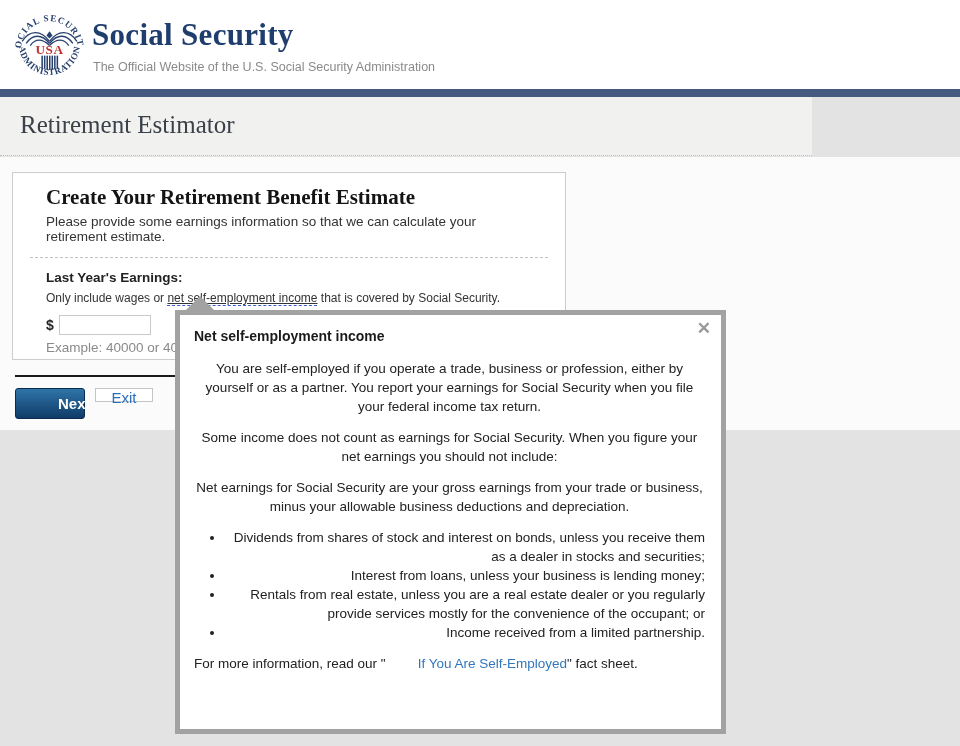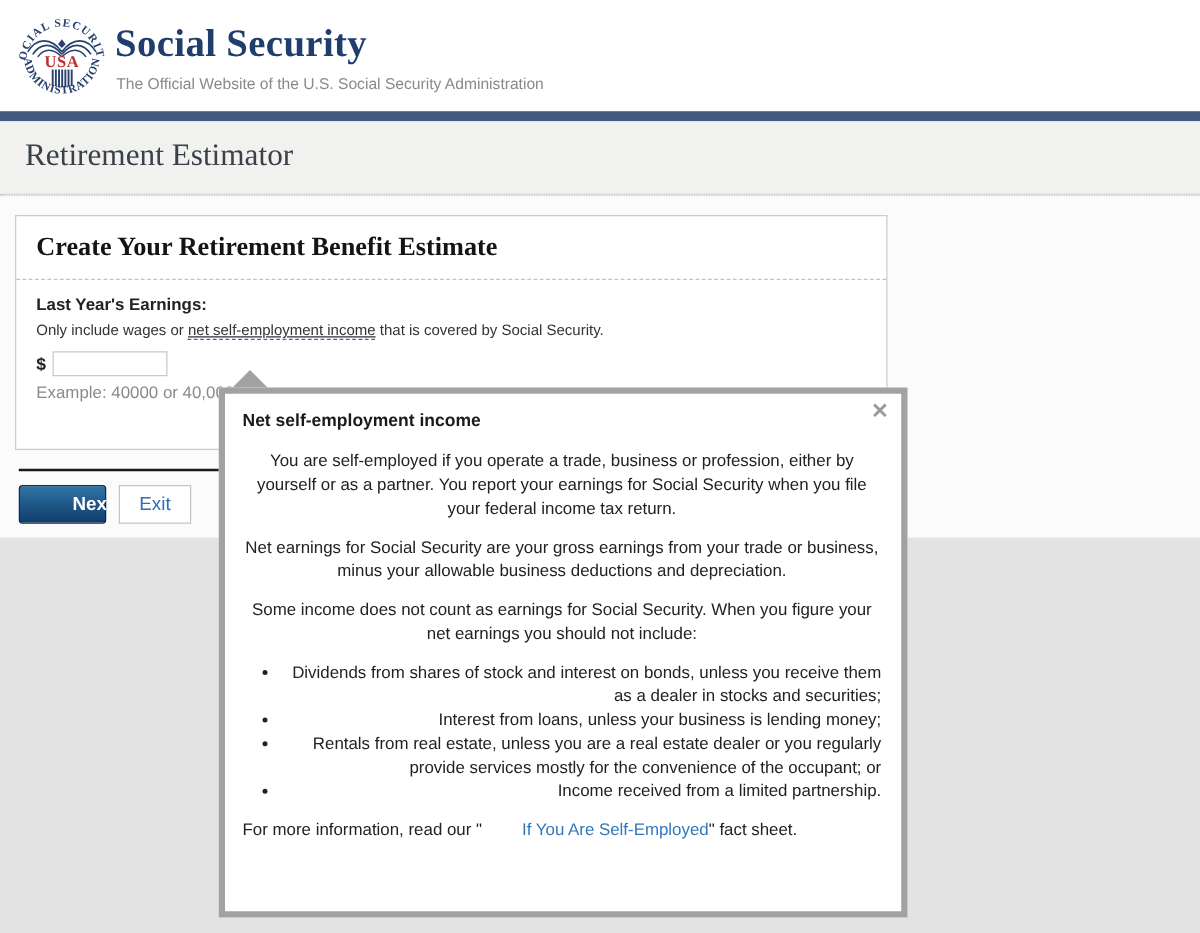--- a/index.html
+++ b/index.html
@@ -11,47 +11,47 @@
   .header { position:absolute; top:0; left:0; width:960px; height:89px; background:#ffffff; }
   .seal { position:absolute; top:8px; left:13px; width:73px; height:73px; }
   .brand-title { position:absolute; top:17px; left:92px; font-family:"Liberation Serif", serif;
                  font-size:31px; font-weight:600; color:#1f3d6d; letter-spacing:0.3px; }
   .brand-sub { position:absolute; top:60px; left:93px; font-size:12.5px; color:#8a8a8a; }
 
   
   .navbar { position:absolute; top:89px; left:0; width:960px; height:8px; background:#46597e; }
 
   
-  .titleband { position:absolute; top:97px; left:0; width:960px; height:59px; background:#f1f1ef;
+  .titleband { position:absolute; top:97px; left:0; width:812px; height:59px; background:#f1f1ef;
                border-bottom:1px dotted #bdbdbd; }
   .page-title { position:absolute; top:14px; left:20px; font-family:"Liberation Serif", serif;
                 font-size:25px; color:#3a4148; }
 
   
   .content { position:absolute; top:157px; left:0; width:960px; height:273px; background:#fbfbfb; }
 
-  .panel { position:absolute; top:172px; left:12px; width:698px; height:188px; background:#ffffff;
-           border:1px solid #cccccc; padding:10px 16px; }
+  .panel { position:absolute; top:172px; left:12px; width:554px; height:188px; background:#ffffff;
+           border:1px solid #cccccc; padding:10px 33px; }
   .panel h2 { font-family:"Liberation Serif", serif; font-size:21px; font-weight:600; color:#141414;
               margin:2px 0 4px; }
   .panel .sub { font-size:13.5px; color:#333; }
   .dashsep { border:0; border-top:1px dashed #c2c2c2; margin:13px -16px 12px; }
   .earnings-label { font-size:13.5px; font-weight:bold; color:#222; margin-bottom:6px; }
   .earnings-note { font-size:12px; color:#333; margin-bottom:10px; }
   .tip-link { color:#333; text-decoration:underline; border-bottom:1px dashed #3a5fcd; cursor:pointer; }
   .input-row { display:flex; align-items:center; gap:5px; margin-bottom:5px; }
   .dollar { font-size:14px; font-weight:bold; color:#222; }
   .earnings-input { width:92px; height:20px; border:1px solid #c9c9c9; background:#fff; font-size:13px; padding:0 4px; }
   .example { font-size:13.5px; color:#8a8a8a; }
 
   .btn-rule { position:absolute; top:375px; left:15px; width:695px; height:2px; background:#1a1a1a; }
   .btn-next { position:absolute; top:388px; left:15px; width:70px; height:31px;
               background:linear-gradient(#2f74a7,#0f3c69); border:1px solid #0a2c50; border-radius:3px;
               color:#fff; font-weight:bold; font-size:15px; font-family:"Liberation Sans",sans-serif; cursor:pointer;padding-left:42px; }
-  .btn-exit { position:absolute; top:388px; left:95px; width:58px; height:31px;
+  .btn-exit { position:absolute; top:388px; left:95px; width:58px; height:14px;
               background:#ffffff; border:1px solid #c5c5c5; color:#2a6fba; font-size:15px;
               font-family:"Liberation Sans",sans-serif; cursor:pointer; }
 
   
   .tooltip { position:absolute; top:310px; left:175px; width:551px; height:424px; background:#ffffff;
              border:5px solid #a2a2a2; z-index:10; padding:11px 16px 10px 14px; }
   .tooltip .arrow { position:absolute; top:-19px; left:6px; width:0; height:0;
                     border-left:14px solid transparent; border-right:14px solid transparent;
                     border-bottom:14px solid #a2a2a2; }
   .tooltip-title { font-size:14px; font-weight:bold; color:#1a1a1a; margin:2px 0 15px; }
@@ -107,41 +107,42 @@
   <div class="navbar"></div>
 
   <div class="titleband">
     <div class="page-title">Retirement Estimator</div>
   </div>
 
   <div class="content"></div>
 
   <div class="panel">
     <h2>Create Your Retirement Benefit Estimate</h2>
+    <div class="sub">Please provide some earnings information so that we can calculate your retirement estimate.</div>
     <hr class="dashsep">
     <div class="earnings-label">Last Year's Earnings:</div>
     <div class="earnings-note"><span>Only include wages or </span><span class="tip-link">net self-employment income</span><span> that is covered by Social Security.</span></div>
     <div class="input-row">
       <span class="dollar">$</span>
       <input class="earnings-input" type="text" value="" style="">
     </div>
     <div class="example">Example: 40000 or 40,000</div>
   </div>
 
   <div class="btn-rule"></div>
   <button class="btn-next">Next</button>
   <button class="btn-exit">Exit</button>
 
   <div class="tooltip">
     <div class="arrow"></div>
     <div class="tooltip-close">✕</div>
     <div class="tooltip-title">Net self-employment income</div>
     <p>You are self-employed if you operate a trade, business or profession, either by yourself or as a partner. You report your earnings for Social Security when you file your federal income tax return.</p>
+    <p>Some income does not count as earnings for Social Security. When you figure your net earnings you should not include:</p>
     <p>Net earnings for Social Security are your gross earnings from your trade or business, minus your allowable business deductions and depreciation.</p>
-    <p>Some income does not count as earnings for Social Security. When you figure your net earnings you should not include:</p>
     <ul>
       <li>Dividends from shares of stock and interest on bonds, unless you receive them as a dealer in stocks and securities;</li>
       <li>Interest from loans, unless your business is lending money;</li>
       <li>Rentals from real estate, unless you are a real estate dealer or you regularly provide services mostly for the convenience of the occupant; or</li>
       <li>Income received from a limited partnership.</li>
     </ul>
     <div class="footer-line"><span>For more information, read our "</span><a class="blue-link">If You Are Self-Employed</a><span>" fact sheet.</span></div>
   </div>
 
 </div>

